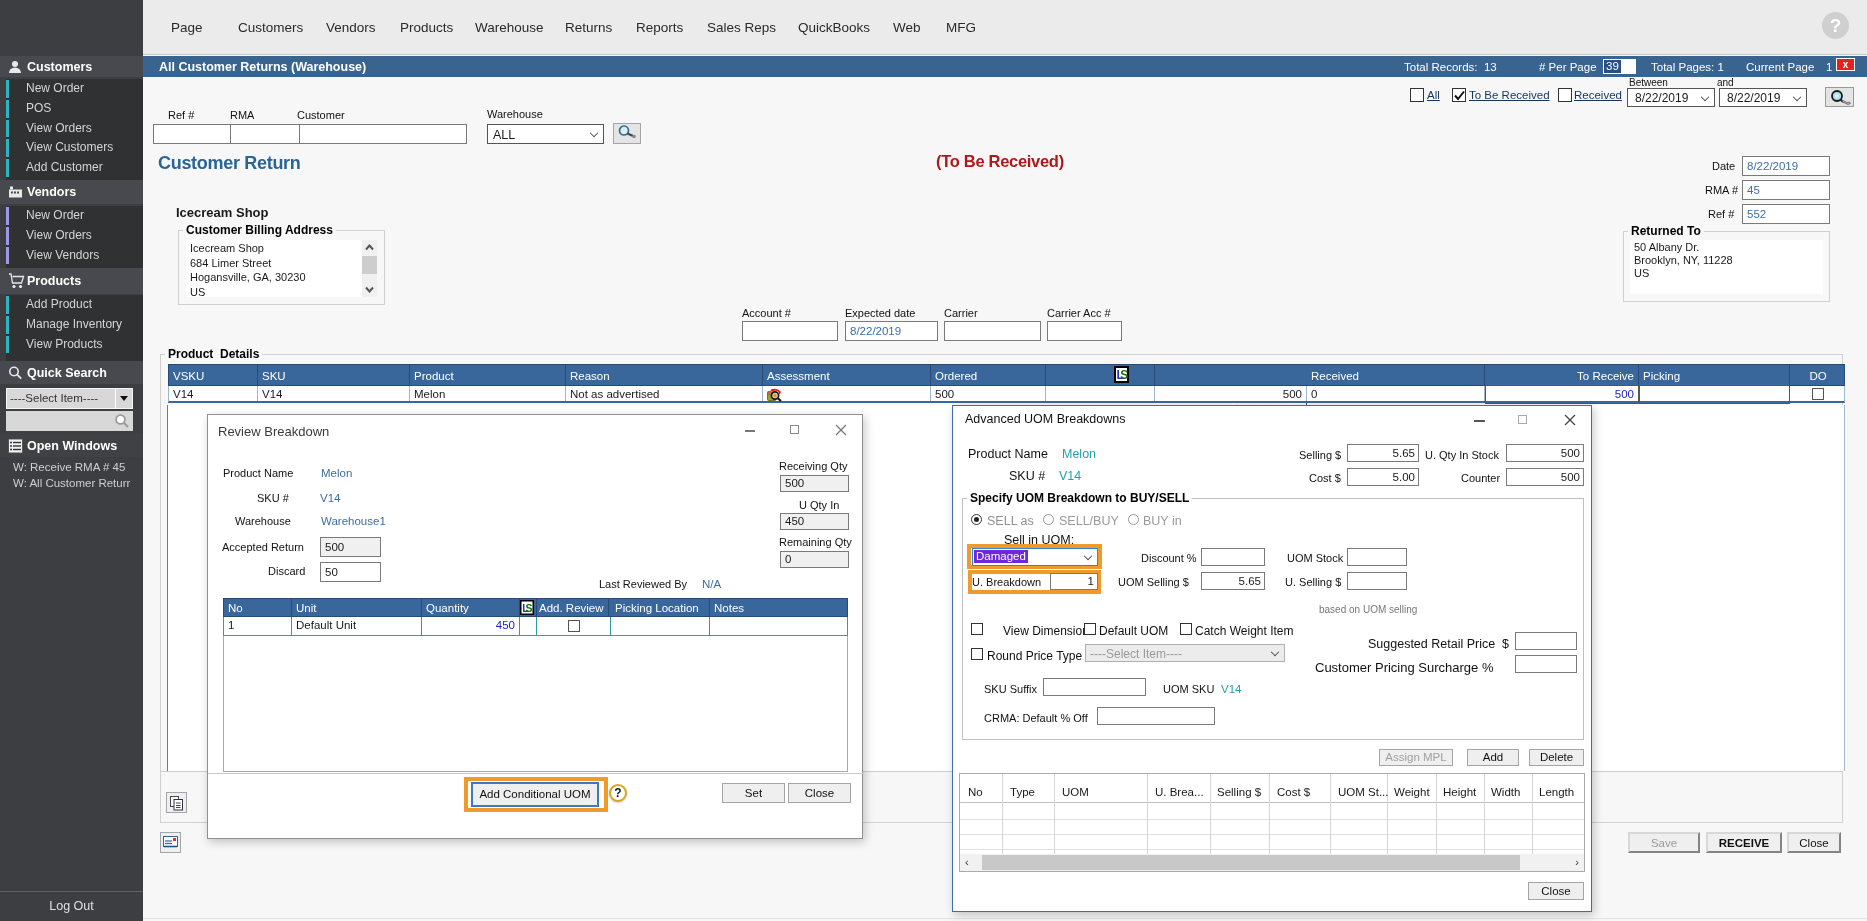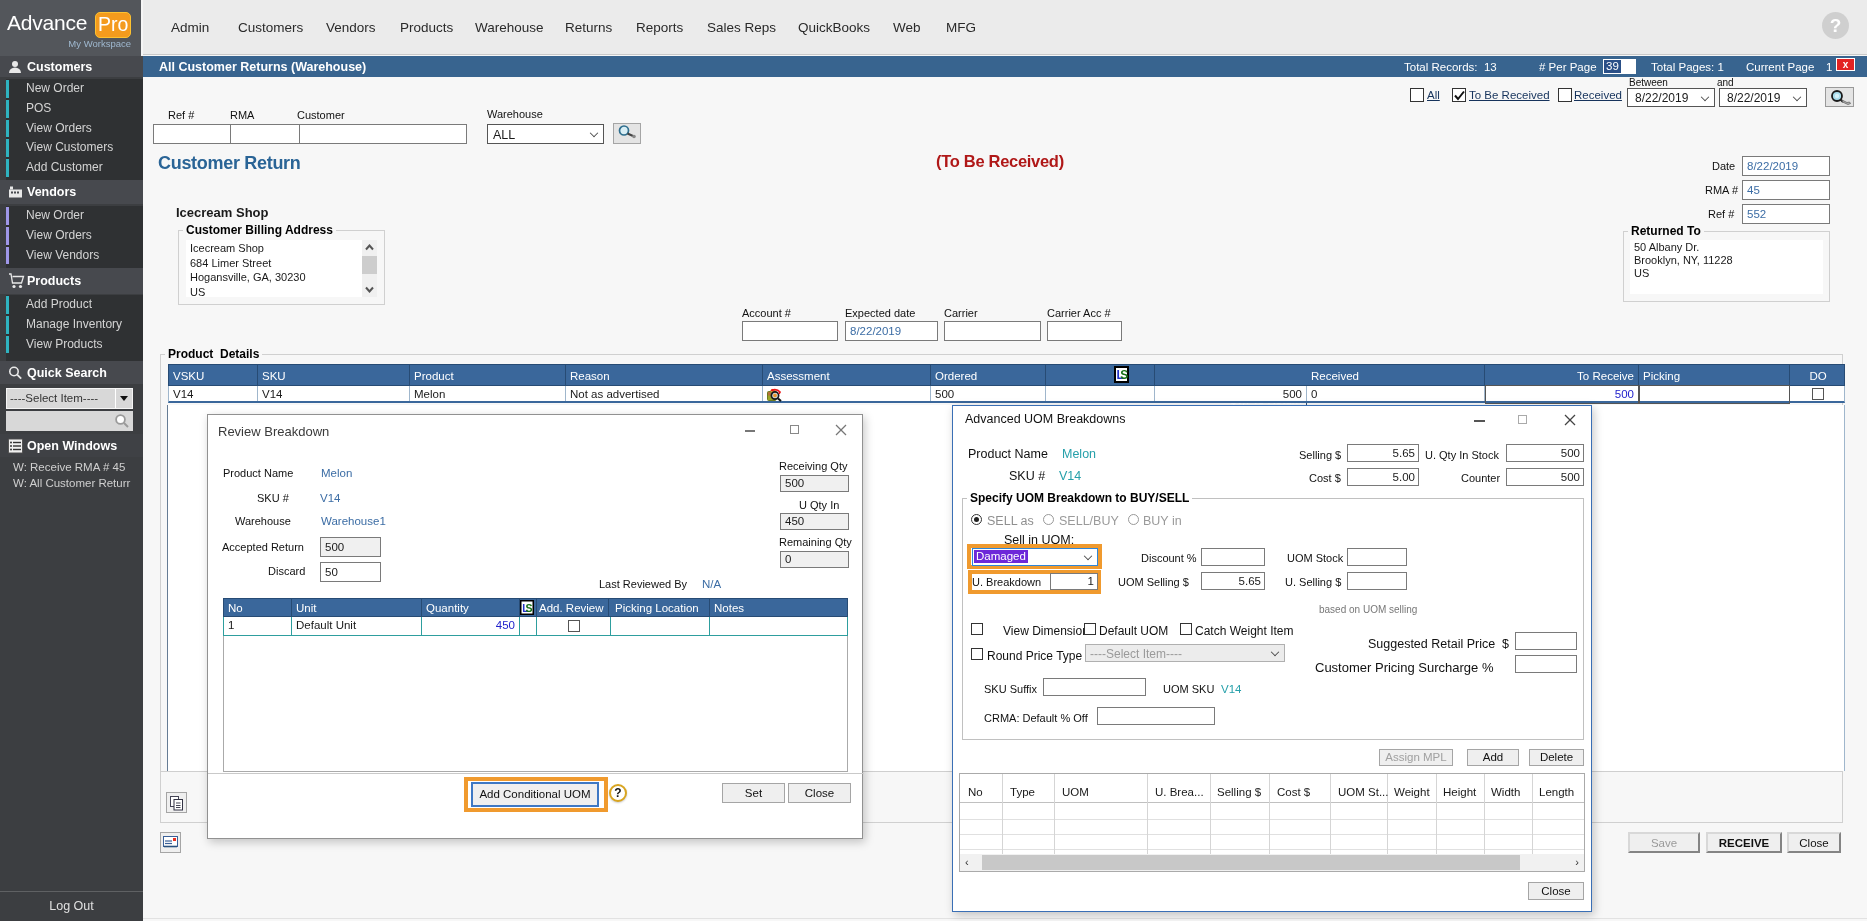--- a/index.html
+++ b/index.html
@@ -61,21 +61,21 @@
 .wbtn { position:absolute; background:#efefef; border:1px solid #a5a5a5; text-align:center; font-size:11.5px; color:#111; }
 
 
 .dlg { position:absolute; background:#fff; box-shadow:2px 3px 9px rgba(0,0,0,0.22); }
 .gc { top:0; width:1px; height:80px; background:#d5d5d5; }
 </style>
 </head>
 <body>
 
 <div id="menubar" class="abs">
-  <div class="mi" style="left:28px;">Admin</div>
+  <div class="mi" style="left:28px;">Page</div>
   <div class="mi" style="left:95px;">Customers</div>
   <div class="mi" style="left:183px;">Vendors</div>
   <div class="mi" style="left:257px;">Products</div>
   <div class="mi" style="left:332px;">Warehouse</div>
   <div class="mi" style="left:422px;">Returns</div>
   <div class="mi" style="left:493px;">Reports</div>
   <div class="mi" style="left:564px;">Sales Reps</div>
   <div class="mi" style="left:655px;">QuickBooks</div>
   <div class="mi" style="left:750px;">Web</div>
   <div class="mi" style="left:803px;">MFG</div>
@@ -89,25 +89,20 @@
   <span style="position:absolute; left:1460px; top:3px; width:33px; height:15px; background:#fff; font-size:11.5px;">
       <i style="font-style:normal; position:absolute; left:1px; top:1px; bottom:1px; background:#2a4f87; color:#fff; padding:0 2px;">39</i>
     </span>
   <span class="bb" style="left:1508px;">Total Pages:&nbsp;1</span>
   <span class="bb" style="left:1603px;">Current Page</span>
   <span class="bb" style="left:1683px;">1</span>
   <span style="position:absolute; left:1693px; top:2px; width:19px; height:13px; background:#e32222; border:1px solid #fff; color:#fff; font-size:10px; font-weight:bold; text-align:center; line-height:12px;">x</span>
 </div>
 
 <div id="sidebar" class="abs">
-  <div id="logo" class="abs">
-    <span class="adv">Advance</span>
-      <span class="pro">Pro</span>
-    <span class="mw">My Workspace</span>
-  </div>
   <div class="shead" style="top:56px; height:21px;">
     <svg width="14" height="14" viewBox="0 0 14 14">
         <circle cx="7" cy="4" r="3" fill="#e8e8e8"></circle>
         <path d="M1 13 a6 5.5 0 0 1 12 0 z" fill="#e8e8e8"></path>
       </svg>
     <span>Customers</span>
   </div>
   <div class="sitems" style="top:79px; height:101px;">
     <div class="sitem"><span class="bar bar-teal"></span>New Order</div>
     <div class="sitem"><span class="bar bar-teal"></span>POS</div>

